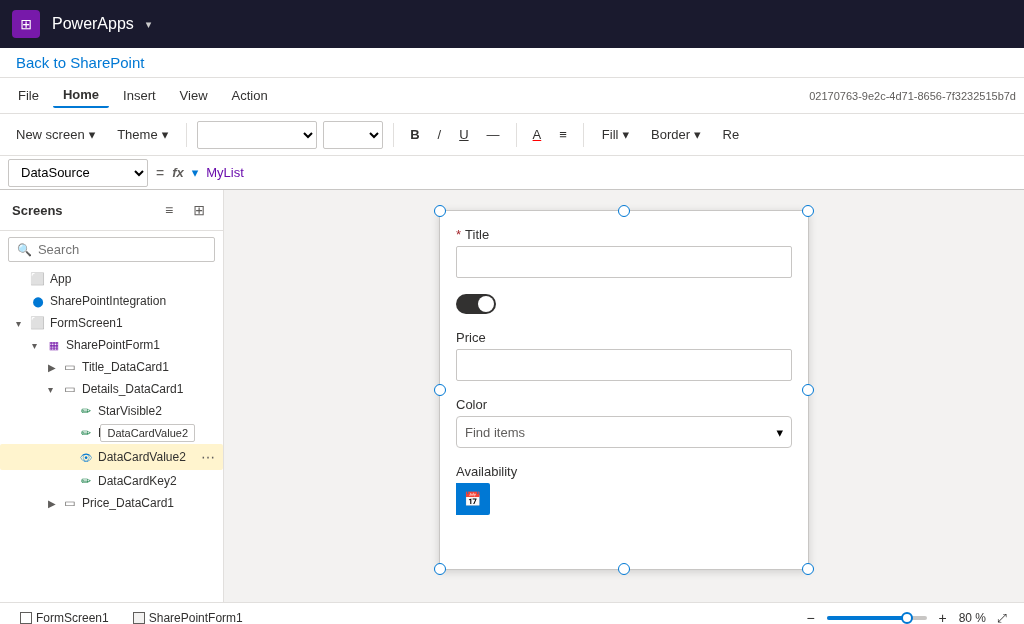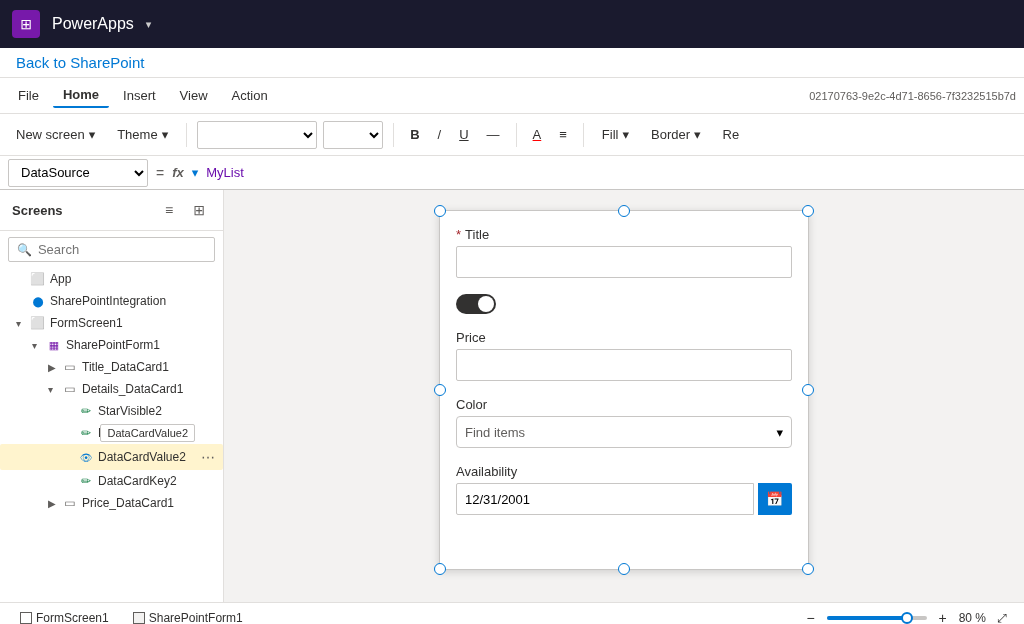--- a/index.html
+++ b/index.html
@@ -570,21 +570,20 @@
           <span style="color:#605e5c;">Find items</span>
           <span>▾</span>
         </div>
       </div>
 
       <div class="form-field">
         <div class="field-label">
           <span>Availability</span>
         </div>
         <div class="date-field-container">
-          <input class="date-input" type="text" value="12/31/2001" style="">
           <button class="calendar-btn">
             <span>📅</span>
           </button>
         </div>
       </div>
     </div>
   </div>
 </div>
 
 <div class="bottom-bar">

